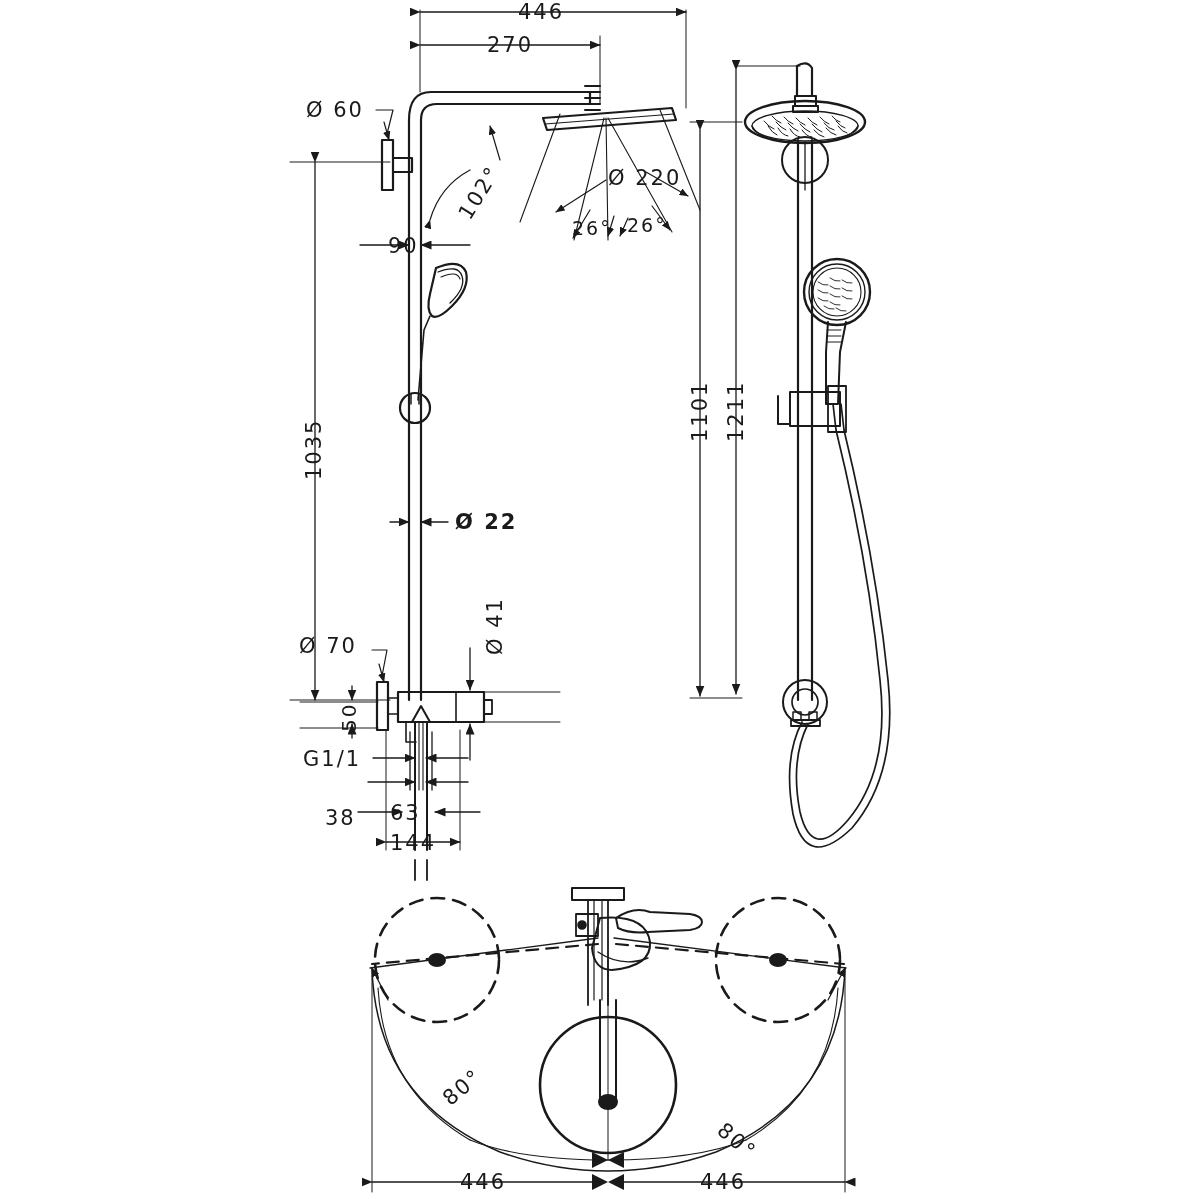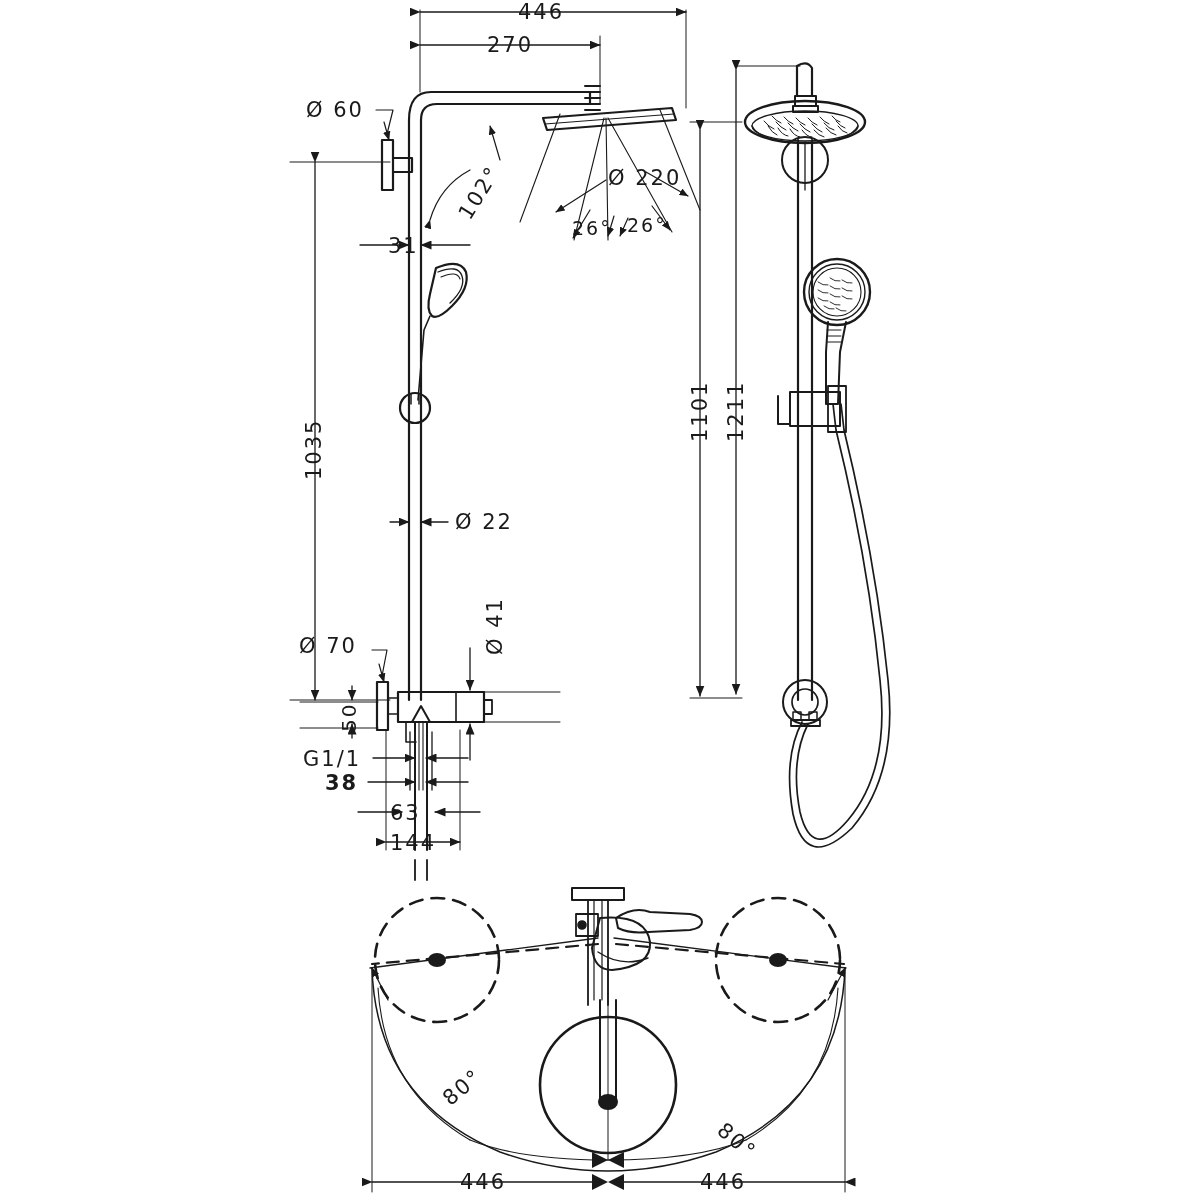--- a/index.html
+++ b/index.html
@@ -250,28 +250,28 @@
   </g>
 </svg>
 
 <div class="lbl" style="left:518px;top:0px;">446</div>
 <div class="lbl" style="left:487px;top:33px;">270</div>
 <div class="lbl" style="left:306px;top:98px;">Ø 60</div>
 <div class="lbl rot" style="left:474px;top:200px;transform:rotate(-58deg);transform-origin:left bottom;">102°</div>
 <div class="lbl" style="left:572px;top:166px;margin-left:36px;">Ø 220</div>
 <div class="lbl" style="left:572px;top:217px;font-size:19px;">26°</div>
 <div class="lbl" style="left:627px;top:214px;font-size:19px;">26°</div>
-<div class="lbl" style="left:388px;top:234px;">31</div>
+<div class="lbl" style="left:388px;top:234px;">90</div>
 <div class="lbl rot" style="left:302px;top:480px;">1035</div>
-<div class="lbl" style="left:455px;top:510px;">Ø 22</div>
+<div class="lbl" style="left:455px;top:510px;font-weight:bold;">Ø 22</div>
 <div class="lbl rot" style="left:483px;top:655px;">Ø 41</div>
 <div class="lbl" style="left:299px;top:634px;">Ø 70</div>
 <div class="lbl rot" style="left:337px;top:732px;font-size:20px;">50</div>
 <div class="lbl" style="left:303px;top:747px;">G1/1</div>
-<div class="lbl" style="left:325px;top:771px;font-weight:bold;">38</div>
+<div class="lbl" style="left:325px;top:806px;">38</div>
 <div class="lbl" style="left:390px;top:801px;">63</div>
 <div class="lbl" style="left:390px;top:831px;">144</div>
 <div class="lbl rot" style="left:688px;top:442px;">1101</div>
 <div class="lbl rot" style="left:724px;top:442px;">1211</div>
 <div class="lbl" style="left:438px;top:1092px;transform:rotate(-40deg);transform-origin:left top;">80°</div>
 <div class="lbl" style="left:728px;top:1118px;transform:rotate(40deg);transform-origin:left top;">80°</div>
 <div class="lbl" style="left:460px;top:1170px;">446</div>
 <div class="lbl" style="left:700px;top:1170px;">446</div>
 
 </div>

